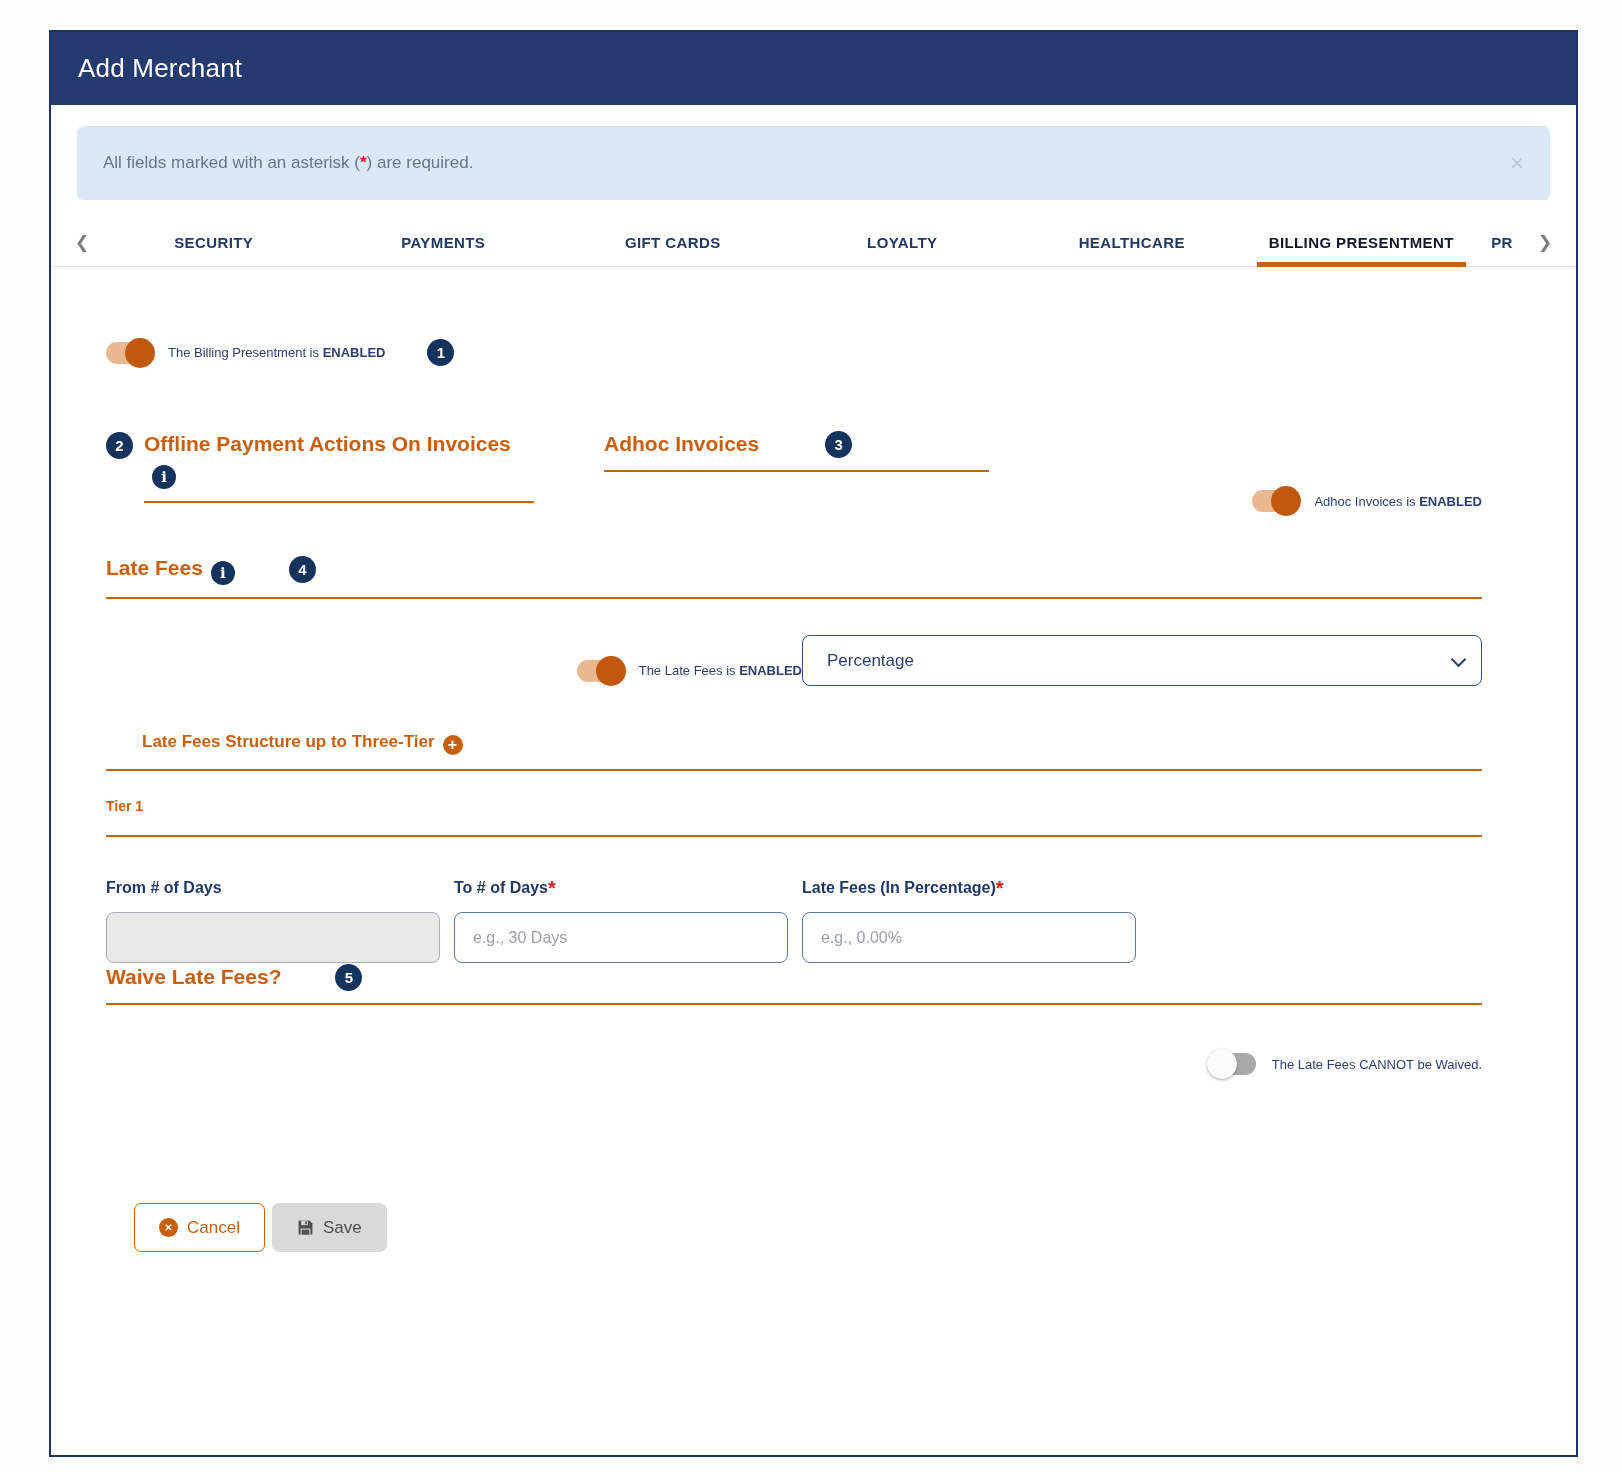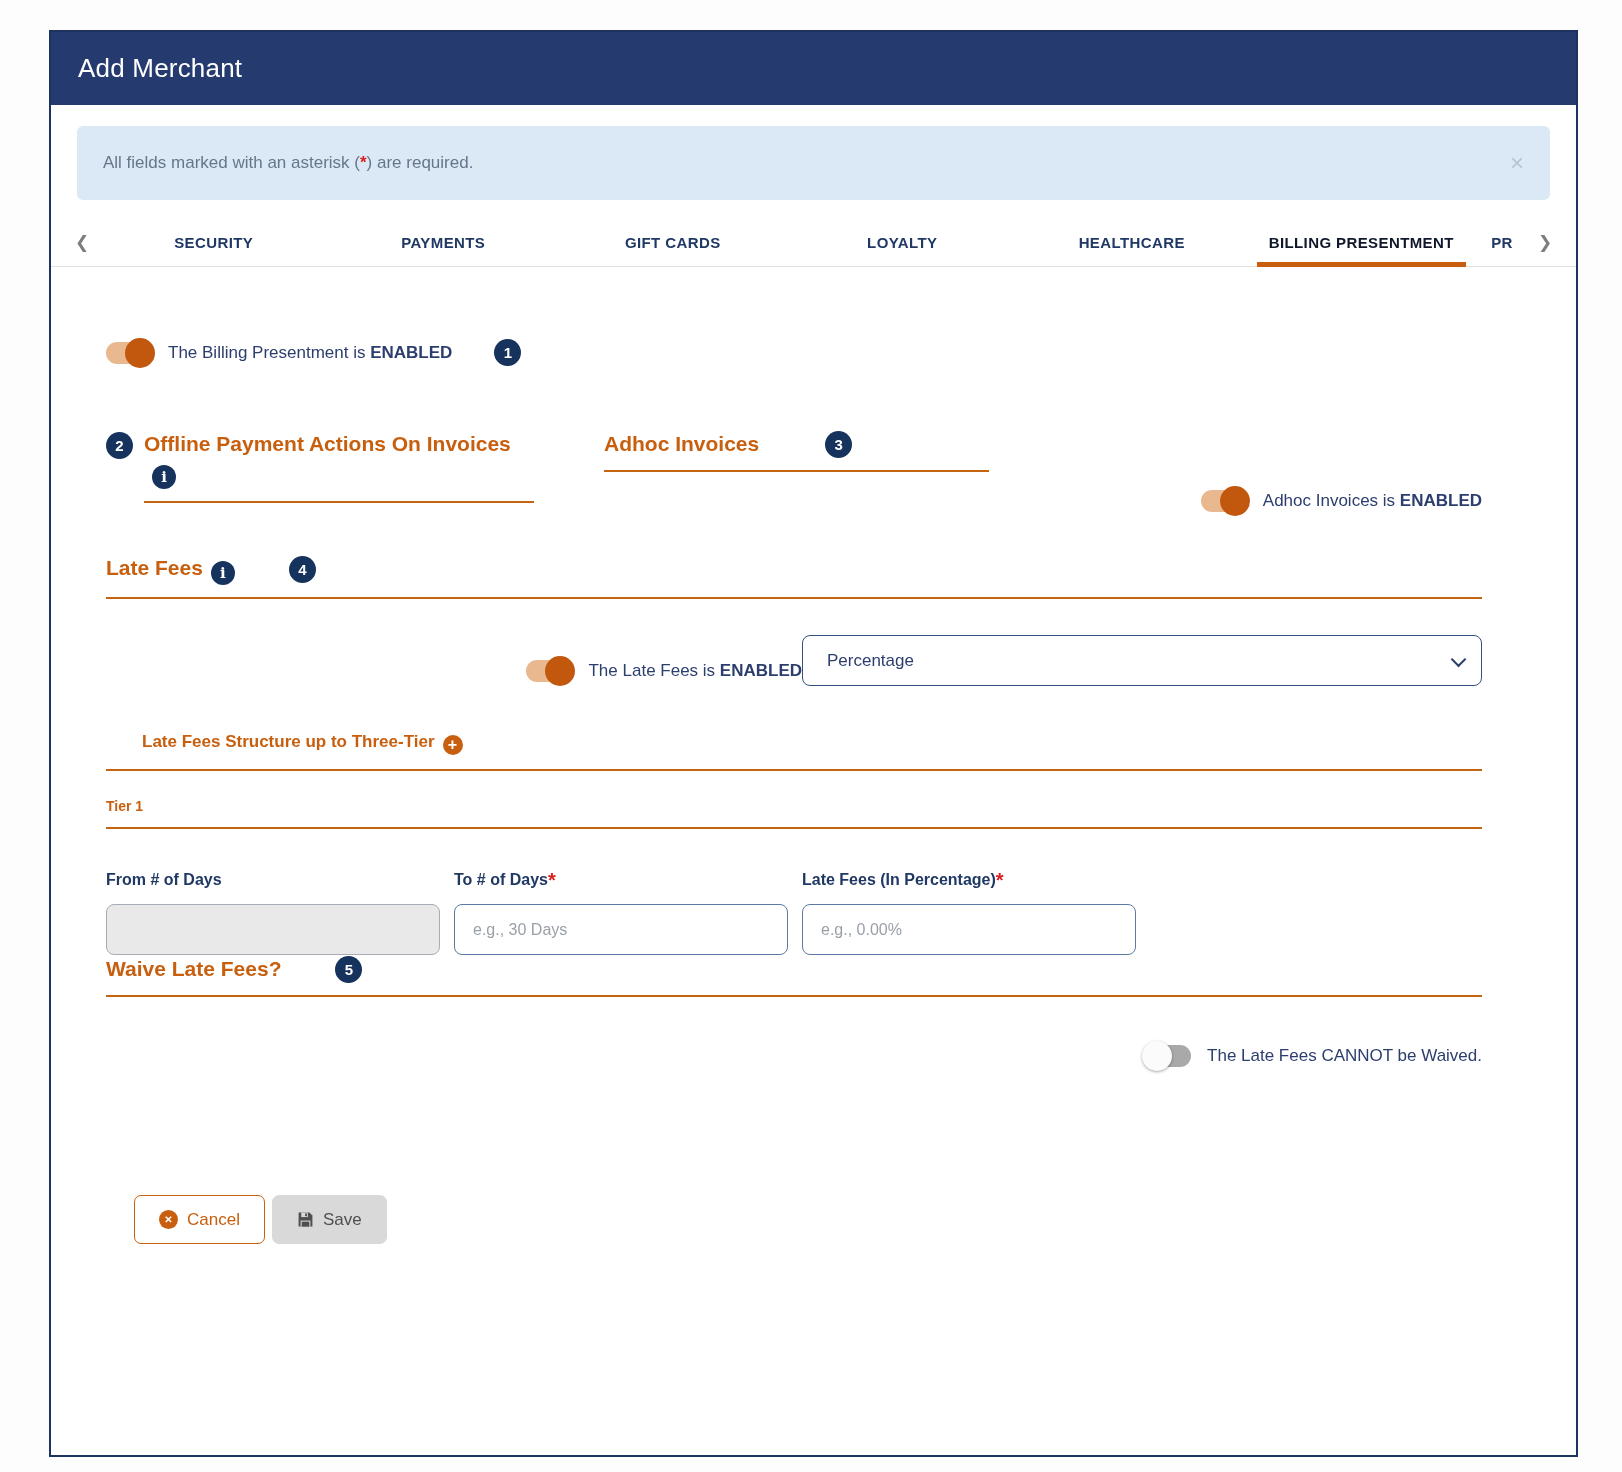--- a/index.html
+++ b/index.html
@@ -36,21 +36,21 @@
 
   
   .switch { position:relative; width:46px; height:22px; border-radius:12px; flex:0 0 46px; cursor:pointer; }
   .switch.on  { background:#e9b88f; }
   .switch.off { background:#a9a9a9; }
   .knob { position:absolute; width:30px; height:30px; border-radius:50%; top:-4px; }
   .switch.on  .knob { right:-3px; background:#c2570e; }
   .switch.off .knob { left:-3px; background:#fbfbfb; box-shadow:0 1px 3px rgba(0,0,0,.35); }
 
   .tgl-row { display:flex; align-items:center;justify-content:flex-end; }
-  .tgl-label { margin-left:16px; color:#2c3e6e; font-size:17px; }
+  .tgl-label { margin-left:16px; color:#2c3e6e; font-size:13px; }
   .tgl-label b { font-weight:700; }
 
   
   .badge { width:27px; height:27px; border-radius:50%; background:#16335e; color:#fff;
     font-size:15px; font-weight:700; display:inline-flex; align-items:center; justify-content:center; flex:0 0 27px; }
 
   
   .info-ic { display:inline-flex; width:24px; height:24px; border-radius:50%; background:#16335e;
     color:#fff; font-size:15px; font-weight:700; font-family:"DejaVu Serif", serif;
     align-items:center; justify-content:center; vertical-align:-3px; margin-left:8px; }
@@ -93,21 +93,21 @@
   .sel-wrap { position:relative; }
   select.sel { width:100%; height:51px; border:1px solid #34507e; border-radius:8px;
     padding:0 40px 0 24px; font-size:17px; color:#2c3e6e; background:#fff;
     appearance:none; -webkit-appearance:none; font-family:"Liberation Sans", sans-serif; }
   .sel-chev { position:absolute; right:18px; top:19px; width:11px; height:11px; pointer-events:none;
     border-left:2px solid #2c3e6e; border-bottom:2px solid #2c3e6e; transform:rotate(-45deg); }
 
   
   .structure { margin-top:46px; padding-bottom:14px; }
   .structure .title { color:#c75f0e; font-weight:700; font-size:17px;margin-left:36px; }
-  .tier { margin-top:26px; padding-bottom:12px; }
+  .tier { margin-top:26px; padding-bottom:20px; }
   .tier .title { color:#c75f0e; font-weight:700; font-size:14px; }
 
   
   .fields { margin-top:40px; display:grid; grid-template-columns:334px 334px 334px; gap:14px; }
   .fld { }
   .fld .lab { color:#1f3864; font-weight:700; font-size:16px; margin-bottom:12px; }
   .fld .req { color:#e01b1b; font-size:20px; font-weight:700; vertical-align:-2px; }
   .fld input { width:100%; height:51px; border:1px solid #5a79a3; border-radius:8px;
     padding:0 18px; font-size:16px; color:#2c3e6e; font-family:"Liberation Sans", sans-serif; background:#fff; }
   .fld input::placeholder { color:#9aa0a8; }

